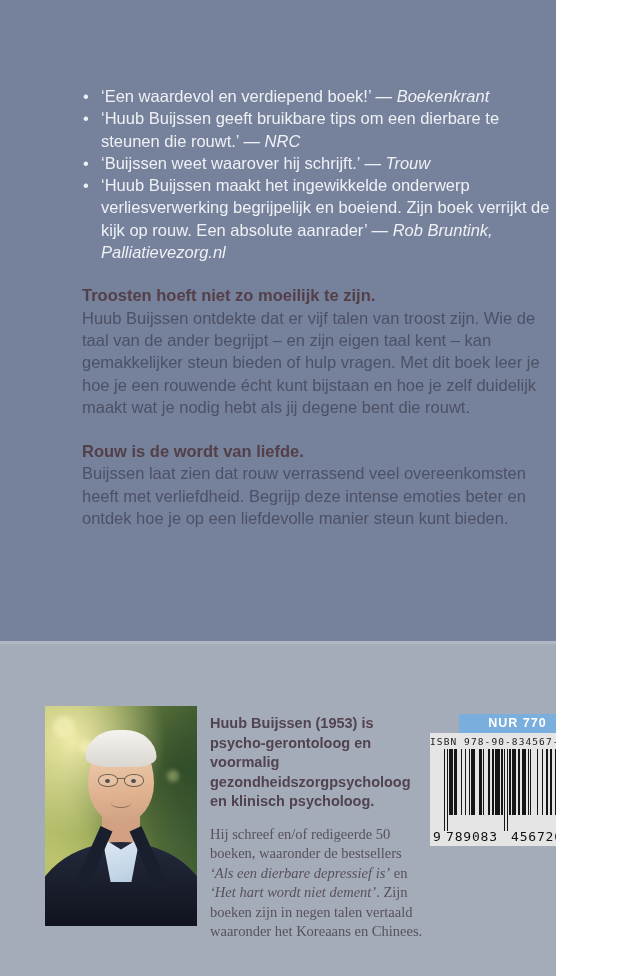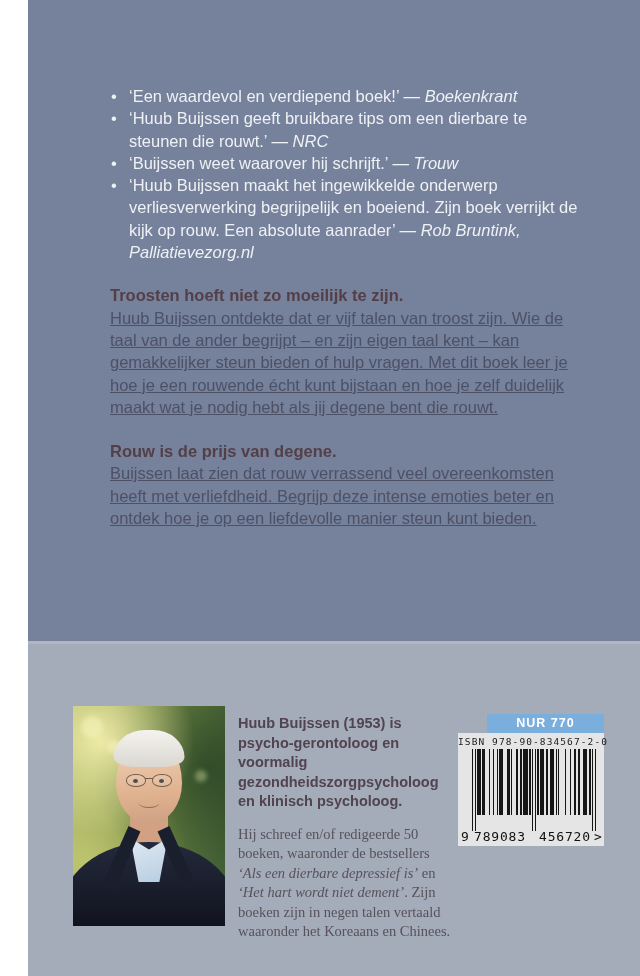--- a/index.html
+++ b/index.html
@@ -8,33 +8,33 @@
     --quote-text:#EEF1F5;
     --heading-text:#533F48;
     --body-text:#4C5166;
     --bio-lead:#514350;
     --bio-text:#57525B;
     --nur-blue:#79AEDD;
   }
   *{box-sizing:border-box;}
   html,body{margin:0;padding:0;}
   body{width:640px;height:976px;font-family:"Liberation Sans",sans-serif;}
-  .page{width:640px;height:976px;position:relative;overflow:hidden;padding-left:28px;}
+  .page{width:556px;height:976px;position:relative;overflow:hidden;}
 
   
   .top{height:641px;background:var(--top-bg);padding:85px 60px 0 82px;}
   .quotes{list-style:none;margin:0;padding:0;width:478px;
           color:var(--quote-text);font-size:16.5px;line-height:22.3px;}
   .quotes li{padding-left:19px;position:relative;}
   .quotes li::before{content:"\2022";position:absolute;left:1px;top:0;color:var(--quote-text);}
   .qs{font-style:italic;}
   .sections{margin-top:21px;}
   .sec{width:478px;font-size:16.5px;line-height:22.3px;margin-bottom:22px;}
   .sec-h{color:var(--heading-text);font-weight:bold;}
-  .sec-b{color:var(--body-text);text-decoration:underline;}
+  .sec-b{color:var(--body-text);}
 
   
   .bottom{height:335px;background:var(--bottom-bg);padding:62px 70px 0 45px;
           display:flex;align-items:flex-start;border-top:3px solid rgba(255,255,255,.14);}
 
   
   .photo{width:152px;height:220px;flex:none;position:relative;overflow:hidden;
          background:
            radial-gradient(circle at 18% 16%, rgba(243,238,170,.95), rgba(243,238,170,0) 42%),
            radial-gradient(circle at 88% 28%, rgba(25,52,28,.6), rgba(25,52,28,0) 55%),
@@ -114,21 +114,21 @@
         <li><span class="qt">‘Huub Buijssen geeft bruikbare tips om een dierbare te steunen die rouwt.’ </span><span class="qs">— NRC</span></li>
         <li><span class="qt">‘Buijssen weet waarover hij schrijft.’ </span><span class="qs">— Trouw</span></li>
         <li><span class="qt">‘Huub Buijssen maakt het ingewikkelde onderwerp verliesverwerking begrijpelijk en boeiend. Zijn boek verrijkt de kijk op rouw. Een absolute aanrader’ </span><span class="qs">— Rob Bruntink, Palliatievezorg.nl</span></li>
       </ul>
     <div class="sections">
         <div class="sec">
           <div class="sec-h">Troosten hoeft niet zo moeilijk te zijn.</div>
           <div class="sec-b">Huub Buijssen ontdekte dat er vijf talen van troost zijn. Wie de taal van de ander begrijpt – en zijn eigen taal kent – kan gemakkelijker steun bieden of hulp vragen. Met dit boek leer je hoe je een rouwende écht kunt bijstaan en hoe je zelf duidelijk maakt wat je nodig hebt als jij degene bent die rouwt.</div>
         </div>
         <div class="sec">
-          <div class="sec-h">Rouw is de prijs van degene.</div>
+          <div class="sec-h">Rouw is de wordt van liefde.</div>
           <div class="sec-b">Buijssen laat zien dat rouw verrassend veel overeenkomsten heeft met verliefdheid. Begrijp deze intense emoties beter en ontdek hoe je op een liefdevolle manier steun kunt bieden.</div>
         </div>
       </div>
   </section>
 
   <section class="bottom">
 
     <div class="photo">
       <div class="bokeh b1"></div>
       <div class="bokeh b2"></div>

